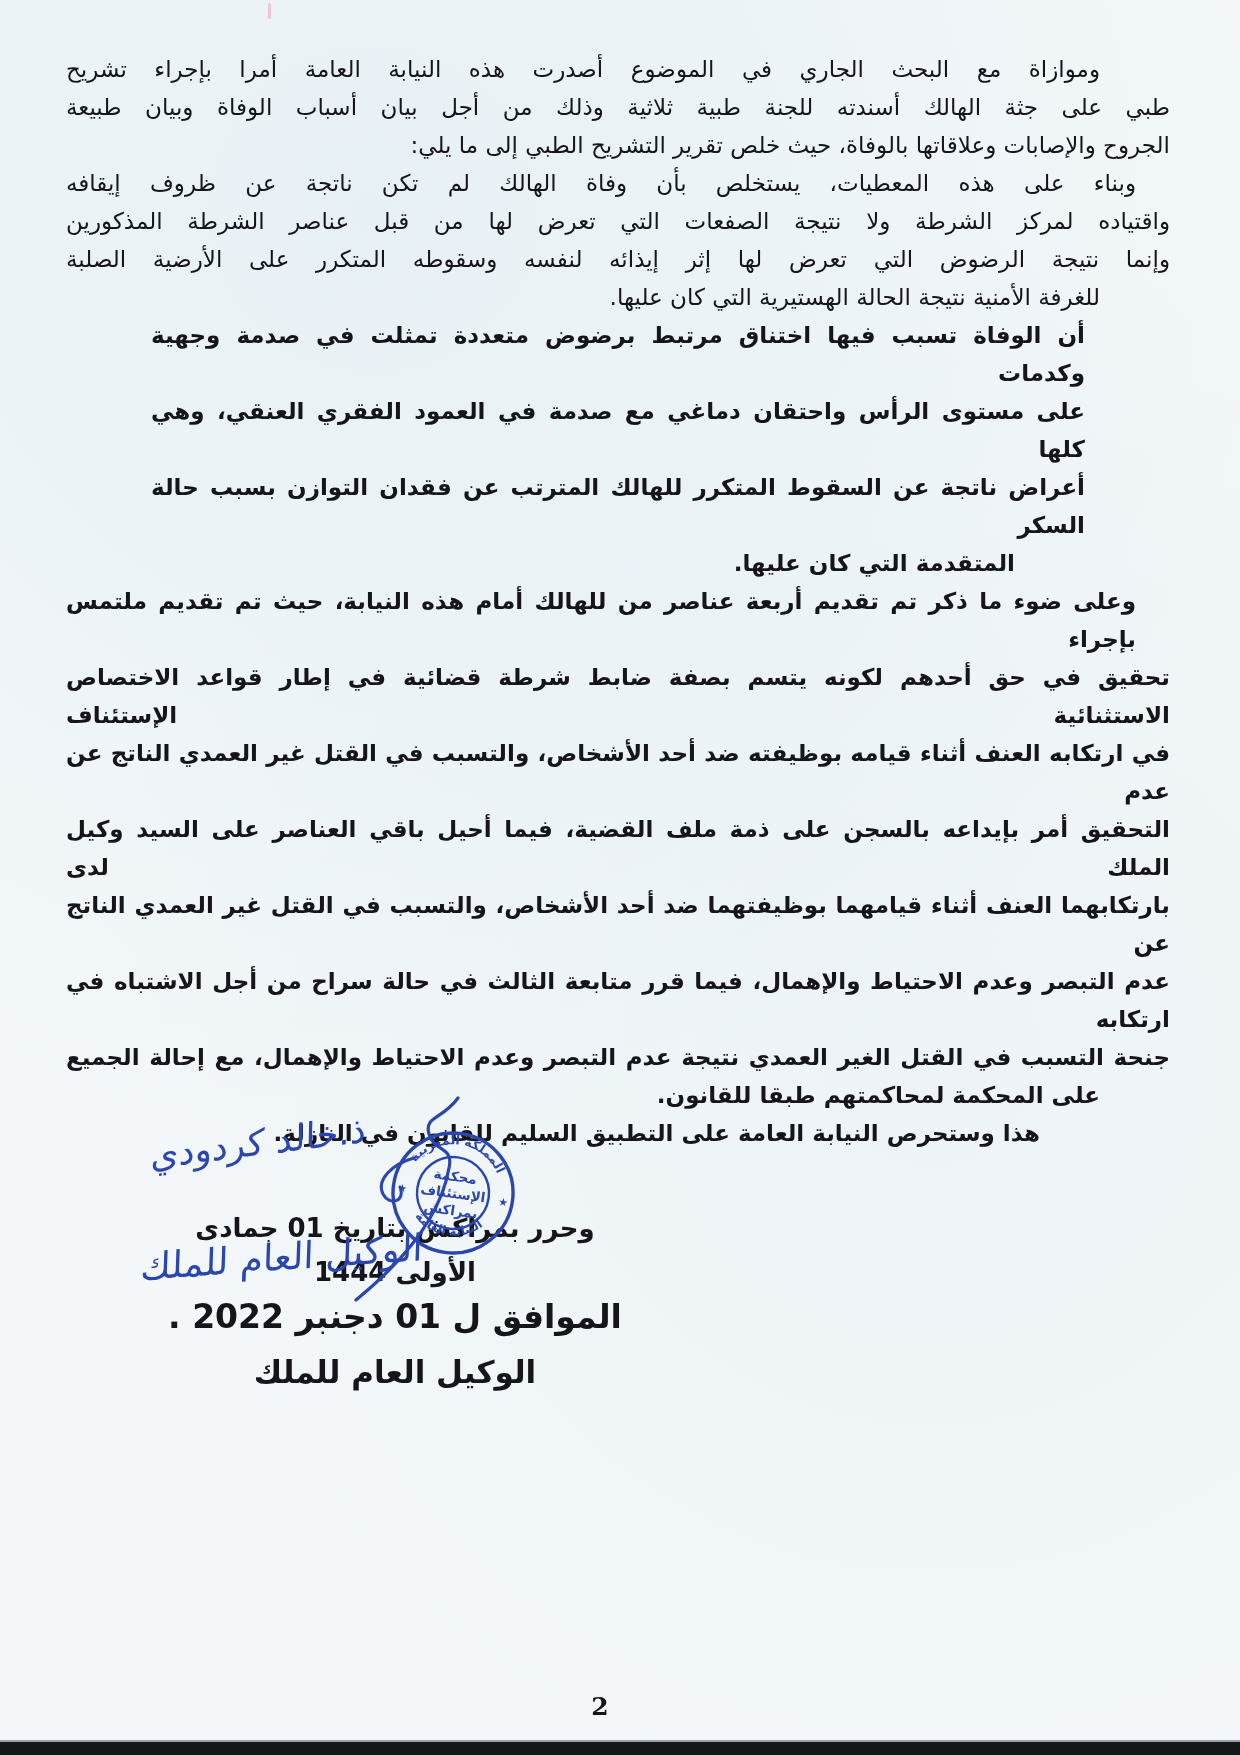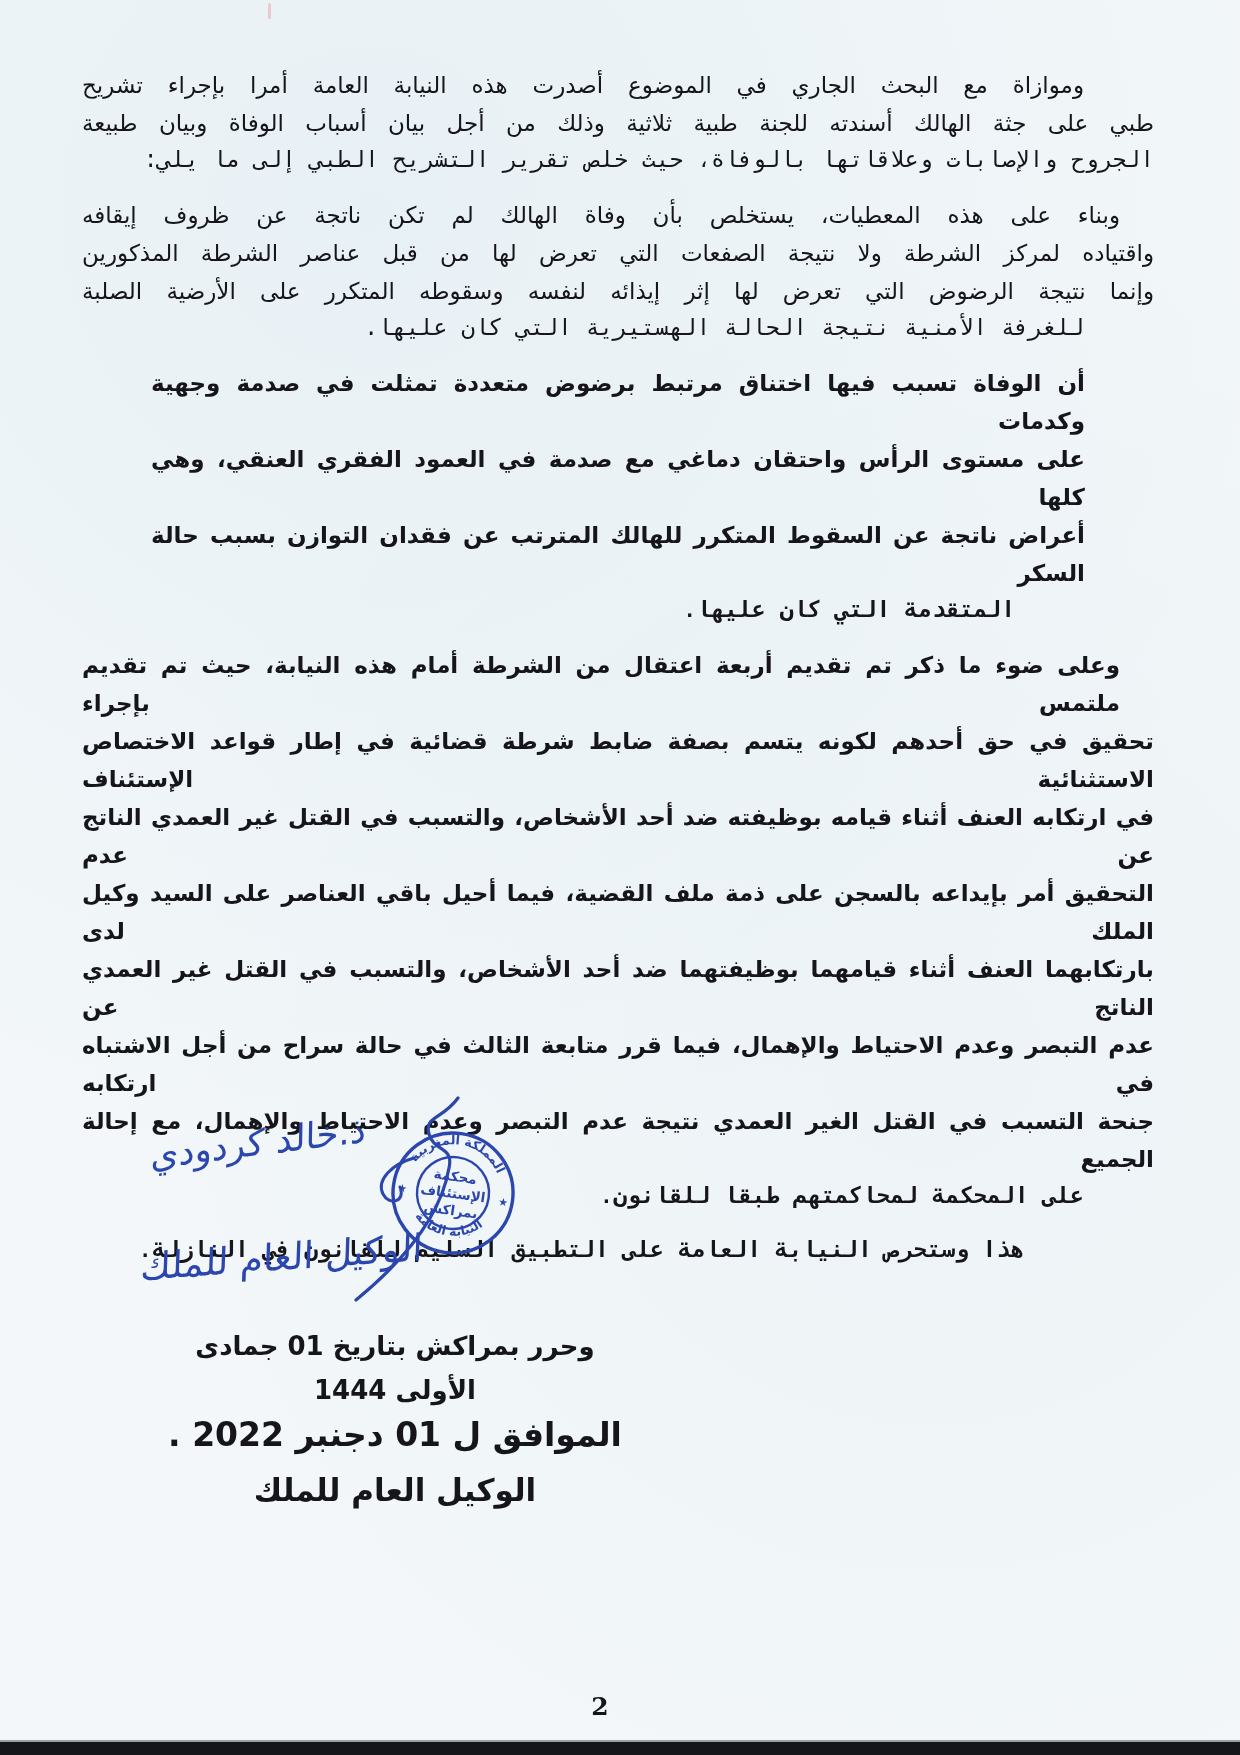--- a/index.html
+++ b/index.html
@@ -7,25 +7,25 @@
     position:relative;width:1240px;height:1755px;margin:0 auto;
     background:#f3f7f9;
     background-image:radial-gradient(circle at 30% 12%, rgba(210,228,238,.35), rgba(0,0,0,0) 55%),
                      radial-gradient(circle at 75% 60%, rgba(222,234,240,.3), rgba(0,0,0,0) 60%);
     direction:rtl;
     font-family:"DejaVu Sans",sans-serif;
     color:#15151b;
     overflow:hidden;
   }
   .content{position:absolute;top:50px;right:70px;left:66px;}
-  .para{margin:16px;}
+  .para{margin:0;}
   .p-bold{font-weight:bold;}
   .inset{margin-left:85px;margin-right:85px;}
   .jline{font-size:23px;line-height:38px;text-align:justify;text-align-last:justify;}
-  .endline{font-size:23px;line-height:38px;text-align:right;font-family:Liberation Mono, monospace;}
+  .endline{font-size:23px;line-height:38px;text-align:right;}
   .ind-sm{margin-right:34px;}
   .ind-md{margin-right:70px;}
   .ind-lg{margin-right:130px;}
   .closing{width:470px;margin:54px 540px 0 0;text-align:center;font-weight:bold;}
   .date1{font-size:26px;line-height:44px;}
   .date2{font-size:33px;line-height:46px;}
   .sig-title{font-size:31px;margin-top:14px;}
   .hand{
     position:absolute;color:#2b46ad;white-space:nowrap;
     font-family:"DejaVu Sans",sans-serif;
@@ -67,21 +67,21 @@
     </div>
 
     <div class="para p-bold inset">
       <div class="jline">أن الوفاة تسبب فيها اختناق مرتبط برضوض متعددة تمثلت في صدمة وجهية وكدمات</div>
       <div class="jline">على مستوى الرأس واحتقان دماغي مع صدمة في العمود الفقري العنقي، وهي كلها</div>
       <div class="jline">أعراض ناتجة عن السقوط المتكرر للهالك المترتب عن فقدان التوازن بسبب حالة السكر</div>
       <div class="endline ind-md">المتقدمة التي كان عليها.</div>
     </div>
 
     <div class="para p-bold">
-      <div class="jline ind-sm">وعلى ضوء ما ذكر تم تقديم أربعة اعتقال من الشرطة أمام هذه النيابة، حيث تم تقديم ملتمس بإجراء</div>
+      <div class="jline ind-sm">وعلى ضوء ما ذكر تم تقديم أربعة عناصر من للهالك أمام هذه النيابة، حيث تم تقديم ملتمس بإجراء</div>
       <div class="jline">تحقيق في حق أحدهم لكونه يتسم بصفة ضابط شرطة قضائية في إطار قواعد الاختصاص الاستثنائية الإستئناف</div>
       <div class="jline">في ارتكابه العنف أثناء قيامه بوظيفته ضد أحد الأشخاص، والتسبب في القتل غير العمدي الناتج عن عدم</div>
       <div class="jline">التحقيق أمر بإيداعه بالسجن على ذمة ملف القضية، فيما أحيل باقي العناصر على السيد وكيل الملك لدى</div>
       <div class="jline">بارتكابهما العنف أثناء قيامهما بوظيفتهما ضد أحد الأشخاص، والتسبب في القتل غير العمدي الناتج عن</div>
       <div class="jline">عدم التبصر وعدم الاحتياط والإهمال، فيما قرر متابعة الثالث في حالة سراح من أجل الاشتباه في ارتكابه</div>
       <div class="jline">جنحة التسبب في القتل الغير العمدي نتيجة عدم التبصر وعدم الاحتياط والإهمال، مع إحالة الجميع</div>
       <div class="endline ind-md">على المحكمة لمحاكمتهم طبقا للقانون.</div>
     </div>
 
     <div class="para p-bold">

